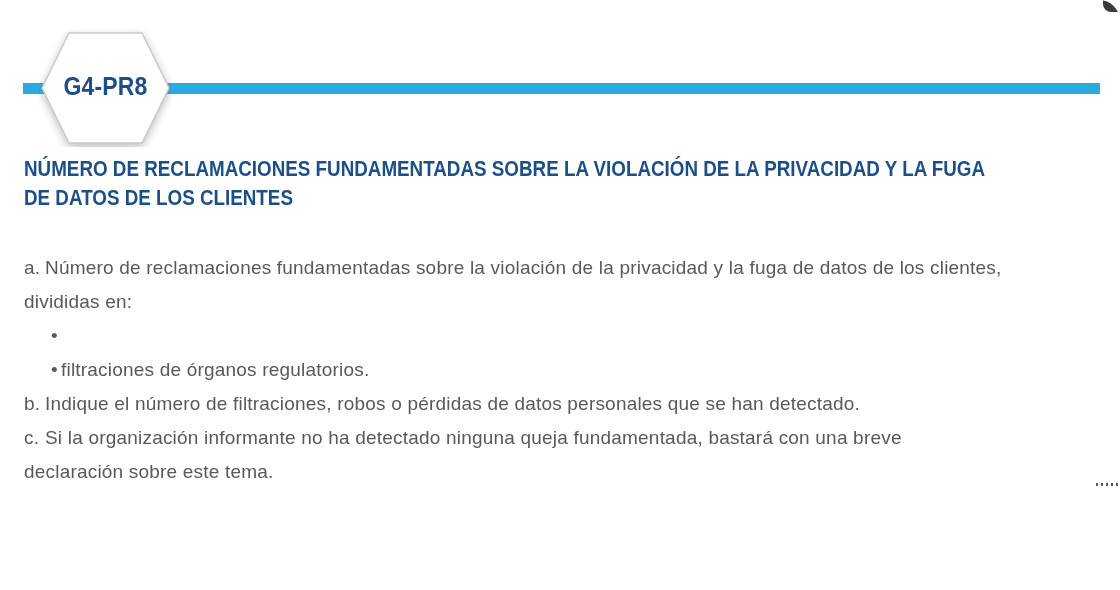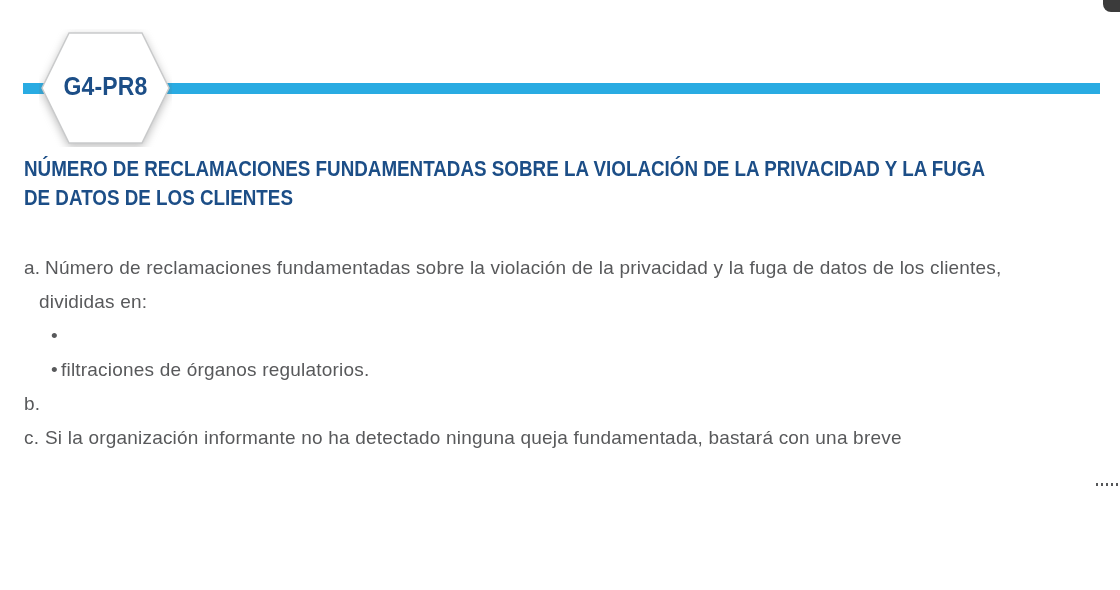--- a/index.html
+++ b/index.html
@@ -7,20 +7,21 @@
     padding: 0;
     background: #ffffff;
   }
   .page {
     position: relative;
     width: 1120px;
     height: 590px;
     background: #ffffff;
     overflow: hidden;
     font-family: "Liberation Sans", sans-serif;
+    border-radius: 21px;
   }
 
   
   .corner-marker {
     position: absolute;
     top: -10px;
     left: 1103px;
     width: 30px;
     height: 22px;
     background: #3b3b3b;
@@ -91,21 +92,21 @@
   }
   .row {
     display: flex;
     padding-left: 24px;
   }
   .row .marker {
     width: 21px;
     flex: 0 0 21px;
   }
   .row.cont {
-    padding-left: 39px;
+    padding-left: 24px;
   }
   .row.bullet-row {
     padding-left: 51px;
   }
   .row.bullet-row .bullet-char {
     width: 10px;
     flex: 0 0 10px;
   }
   .row .text {
     white-space: nowrap;
@@ -157,25 +158,29 @@
       <span class="bullet-char">•</span>
     </div>
 
     <div class="row bullet-row">
       <span class="bullet-char">•</span>
       <span class="text">filtraciones de órganos regulatorios.</span>
     </div>
 
     <div class="row">
       <span class="marker">b.</span>
+      <span class="text">Indique el número de filtraciones, robos o pérdidas de datos personales que se han detectado.</span>
     </div>
 
     <div class="row">
       <span class="marker">c.</span>
       <span class="text">Si la organización informante no ha detectado ninguna queja fundamentada, bastará con una breve</span>
     </div>
 
+    <div class="row cont">
+      <span class="text">declaración sobre este tema.</span>
+    </div>
 
   </div>
 
   <div class="dotted-leader"></div>
 
 </div>
 
 </body></html>

